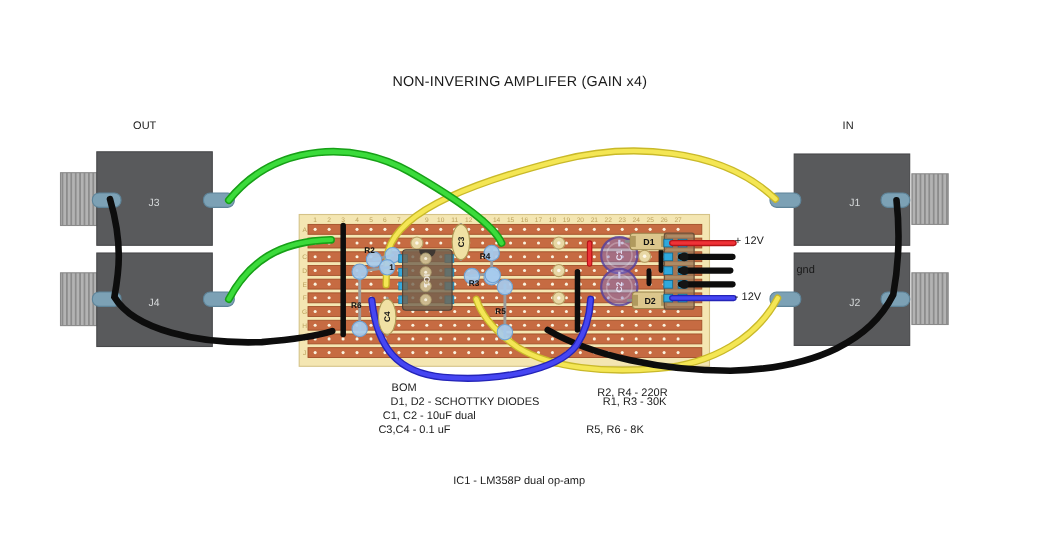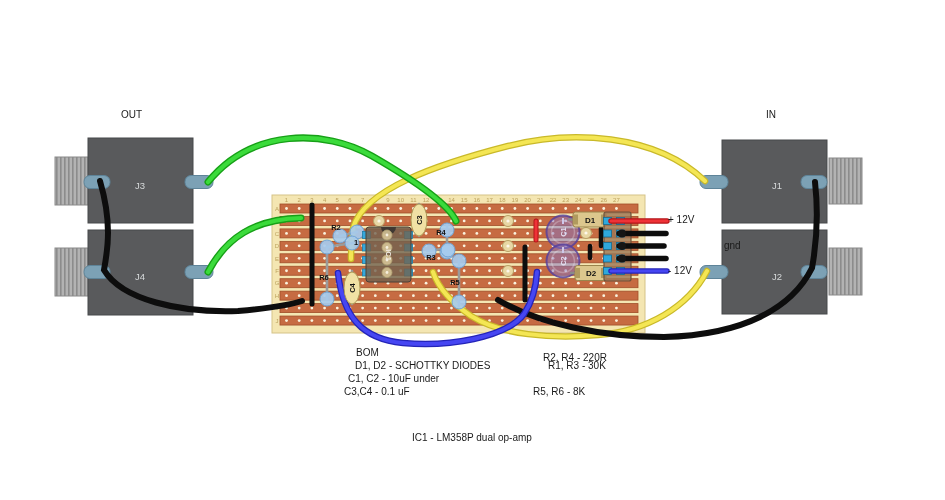--- a/index.html
+++ b/index.html
@@ -549,30 +549,31 @@
       <text x="591" y="276" font-size="8">D2</text>
     </g>
 
     <g fill="#151515">
       <circle cx="622" cy="233.5" r="4"></circle>
         <circle cx="622" cy="246" r="4"></circle>
         <circle cx="622" cy="258.5" r="4"></circle>
     </g>
   </svg>
 
+  <div class="txt title">NON-INVERING AMPLIFER (GAIN x4)</div>
 
   <div class="txt small" style="left:121px;top:109px;">OUT</div>
   <div class="txt small" style="left:766px;top:109px;">IN</div>
 
   <div class="txt small" style="left:668px;top:214px;">+ 12V</div>
   <div class="txt small" style="left:676px;top:240px;margin-left:48px;">gnd</div>
   <div class="txt small" style="left:668px;top:265px;">- 12V</div>
 
   <div class="txt small" style="left:356px;top:347px;">BOM</div>
   <div class="txt small" style="left:355px;top:360px;">D1, D2 - SCHOTTKY DIODES</div>
-  <div class="txt small" style="left:348px;top:373px;">C1, C2 - 10uF under</div>
+  <div class="txt small" style="left:348px;top:373px;">C1, C2 - 10uF dual</div>
   <div class="txt small" style="left:344px;top:386px;">C3,C4 - 0.1 uF</div>
   <div class="txt small" style="left:548px;top:360px;">R1, R3 - 30K</div>
   <div class="txt small" style="left:543px;top:352px;">R2, R4 - 220R</div>
   <div class="txt small" style="left:533px;top:386px;">R5, R6 - 8K</div>
 
   <div class="txt small" style="left:412px;top:412px;margin-top:20px;">IC1 - LM358P dual op-amp</div>
 </div>
 
 </body></html>

